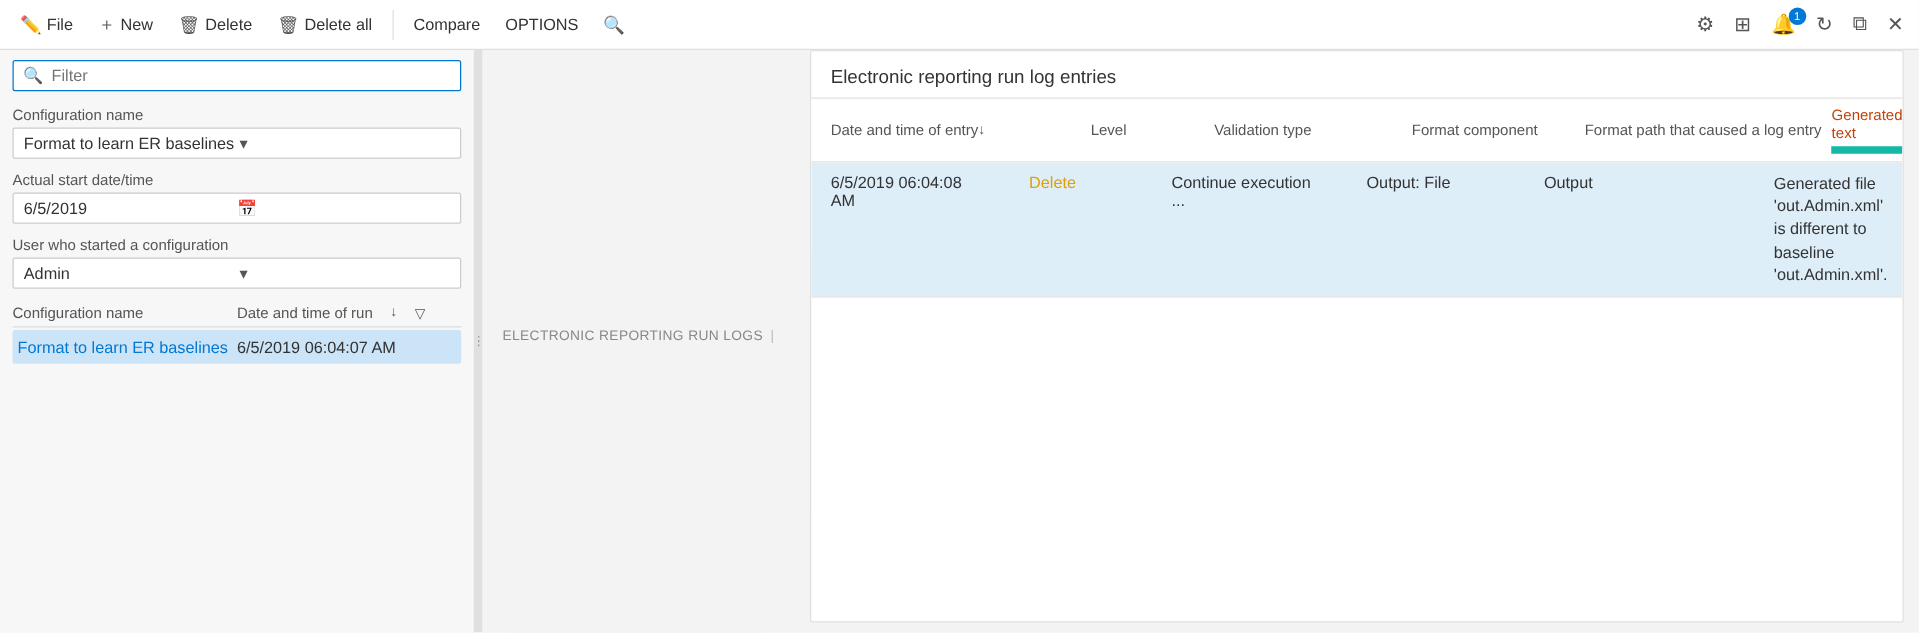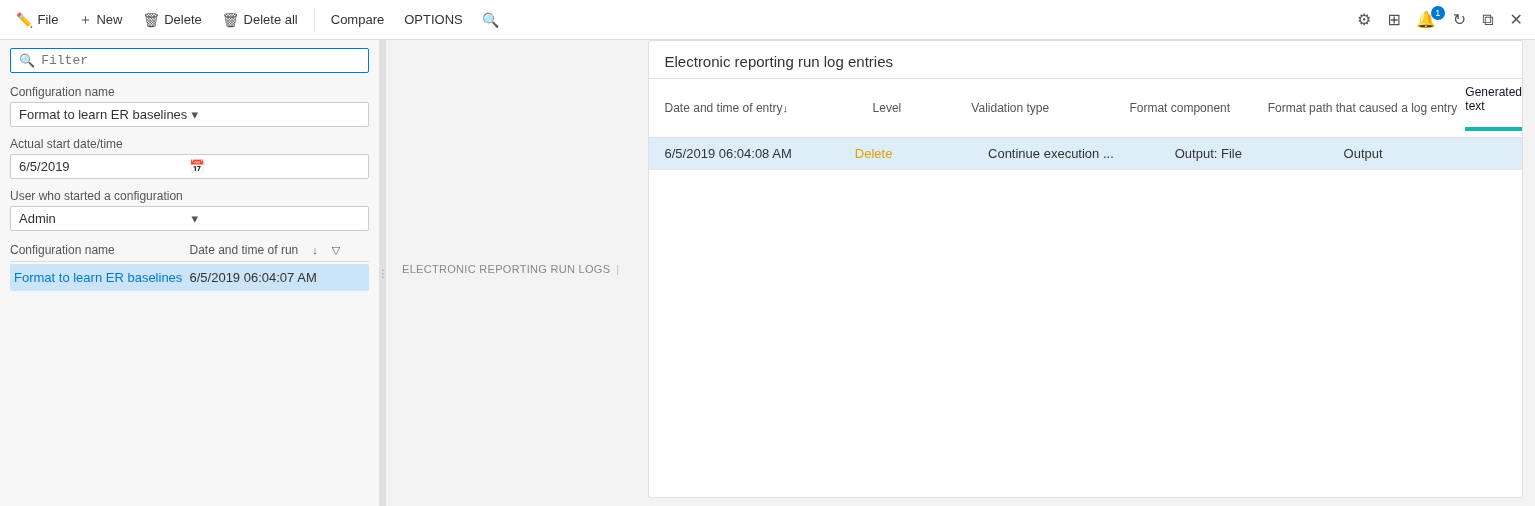--- a/index.html
+++ b/index.html
@@ -44,21 +44,20 @@
 
     .filter-box {
       margin: 8px 10px 6px 10px;
       display: flex; align-items: center;
       border: 1px solid #0078d4; background: #fff; padding: 4px 8px;
       border-radius: 2px;
     }
     .filter-box input {
       border: none; outline: none; width: 100%; font-size: 13px; color: #333;
       background: transparent;
-      font-family: Liberation Mono, monospace;
     }
     .filter-icon { color: #555; margin-right: 6px; font-size: 13px; }
 
     .field-group { padding: 6px 10px 4px 10px; }
     .field-label { font-size: 12px; color: #555; margin-bottom: 3px; }
     .field-control {
       display: flex; align-items: center;
       border: 1px solid #ccc; background: #fff;
       padding: 4px 8px; border-radius: 2px; cursor: pointer;
       width: 100%;
@@ -131,21 +130,21 @@
     .log-table-header {
       display: flex; align-items: center;
       background: #fff; border-bottom: 1px solid #e0e0e0;
       padding: 6px 0; font-size: 12px; color: #555; position: sticky; top: 0;
     }
     .log-col-date { width: 180px; padding-left: 16px; display: flex; align-items: center; gap: 0; }
     .log-col-level { width: 100px; margin-left: 46px; }
     .log-col-validation { width: 160px; }
     .log-col-format { width: 140px; }
     .log-col-path { width: 200px; }
-    .log-col-generated { flex: 1; color: #0f172a; border-bottom: 4px solid #14b8a6; padding-bottom: 14px; }
+    .log-col-generated { flex: 1; color: #c2410c; border-bottom: 6px solid #14b8a6; padding-bottom: 4px; }
 
     .log-table-row {
       display: flex; align-items: flex-start;
       padding: 8px 0; background: #ddeef9; border-bottom: 1px solid #e8e8e8;
       font-size: 13px;
       gap: 44px;
     }
     .log-cell-date { width: 180px; padding-left: 16px; }
     .log-cell-level { width: 100px; color: #e0a000; font-weight: 500; }
     .log-cell-validation { width: 160px; }
@@ -273,17 +272,18 @@
           <div class="log-col-path">Format path that caused a log entry</div>
           <div class="log-col-generated">Generated text</div>
         </div>
 
         <div class="log-table-row">
           <div class="log-cell-date">6/5/2019 06:04:08 AM</div>
           <div class="log-cell-level">Delete</div>
           <div class="log-cell-validation">Continue execution ...</div>
           <div class="log-cell-format">Output: File</div>
           <div class="log-cell-path">Output</div>
+          <div class="log-cell-generated">Generated file 'out.Admin.xml' is different to baseline 'out.Admin.xml'.</div>
         </div>
       </div>
     </div>
   </div>
 </div>
 
 </body></html>

